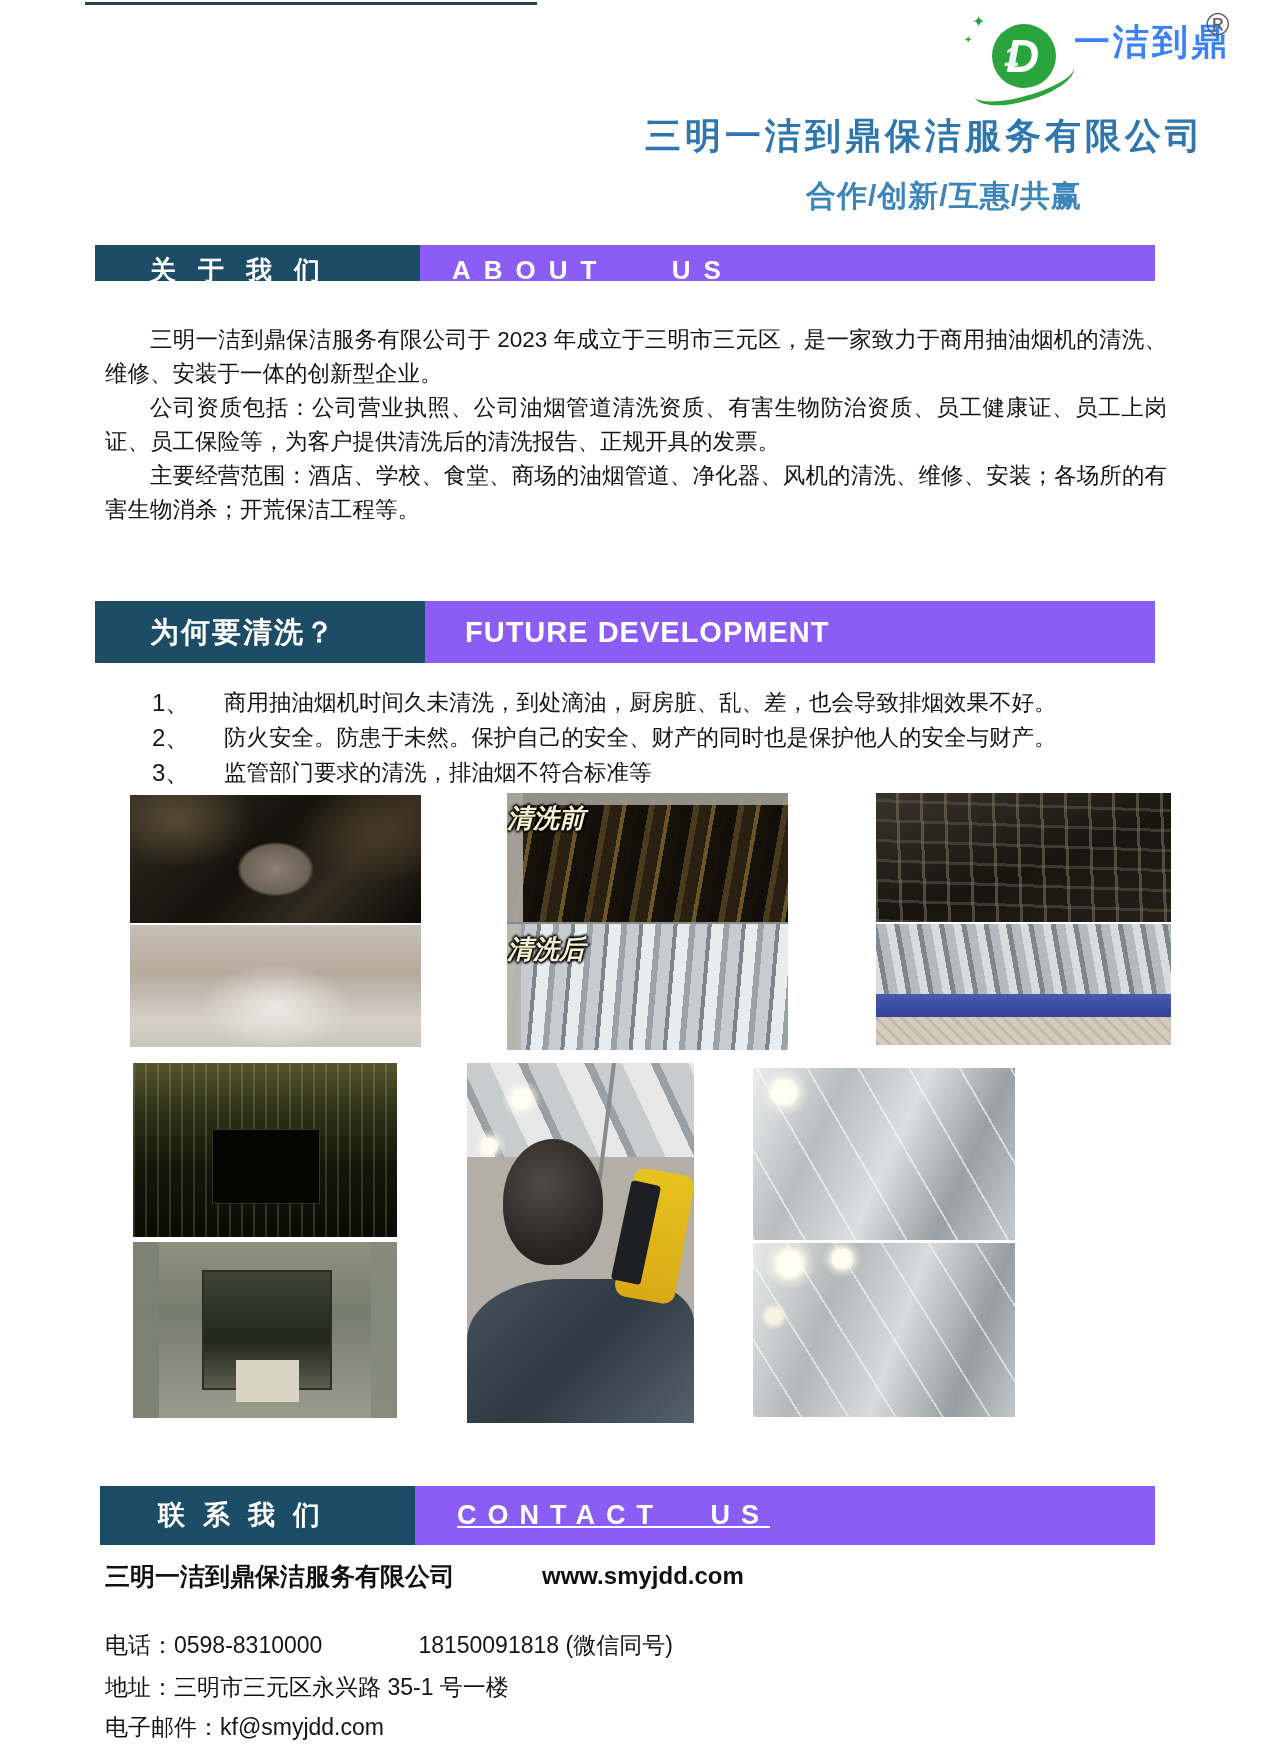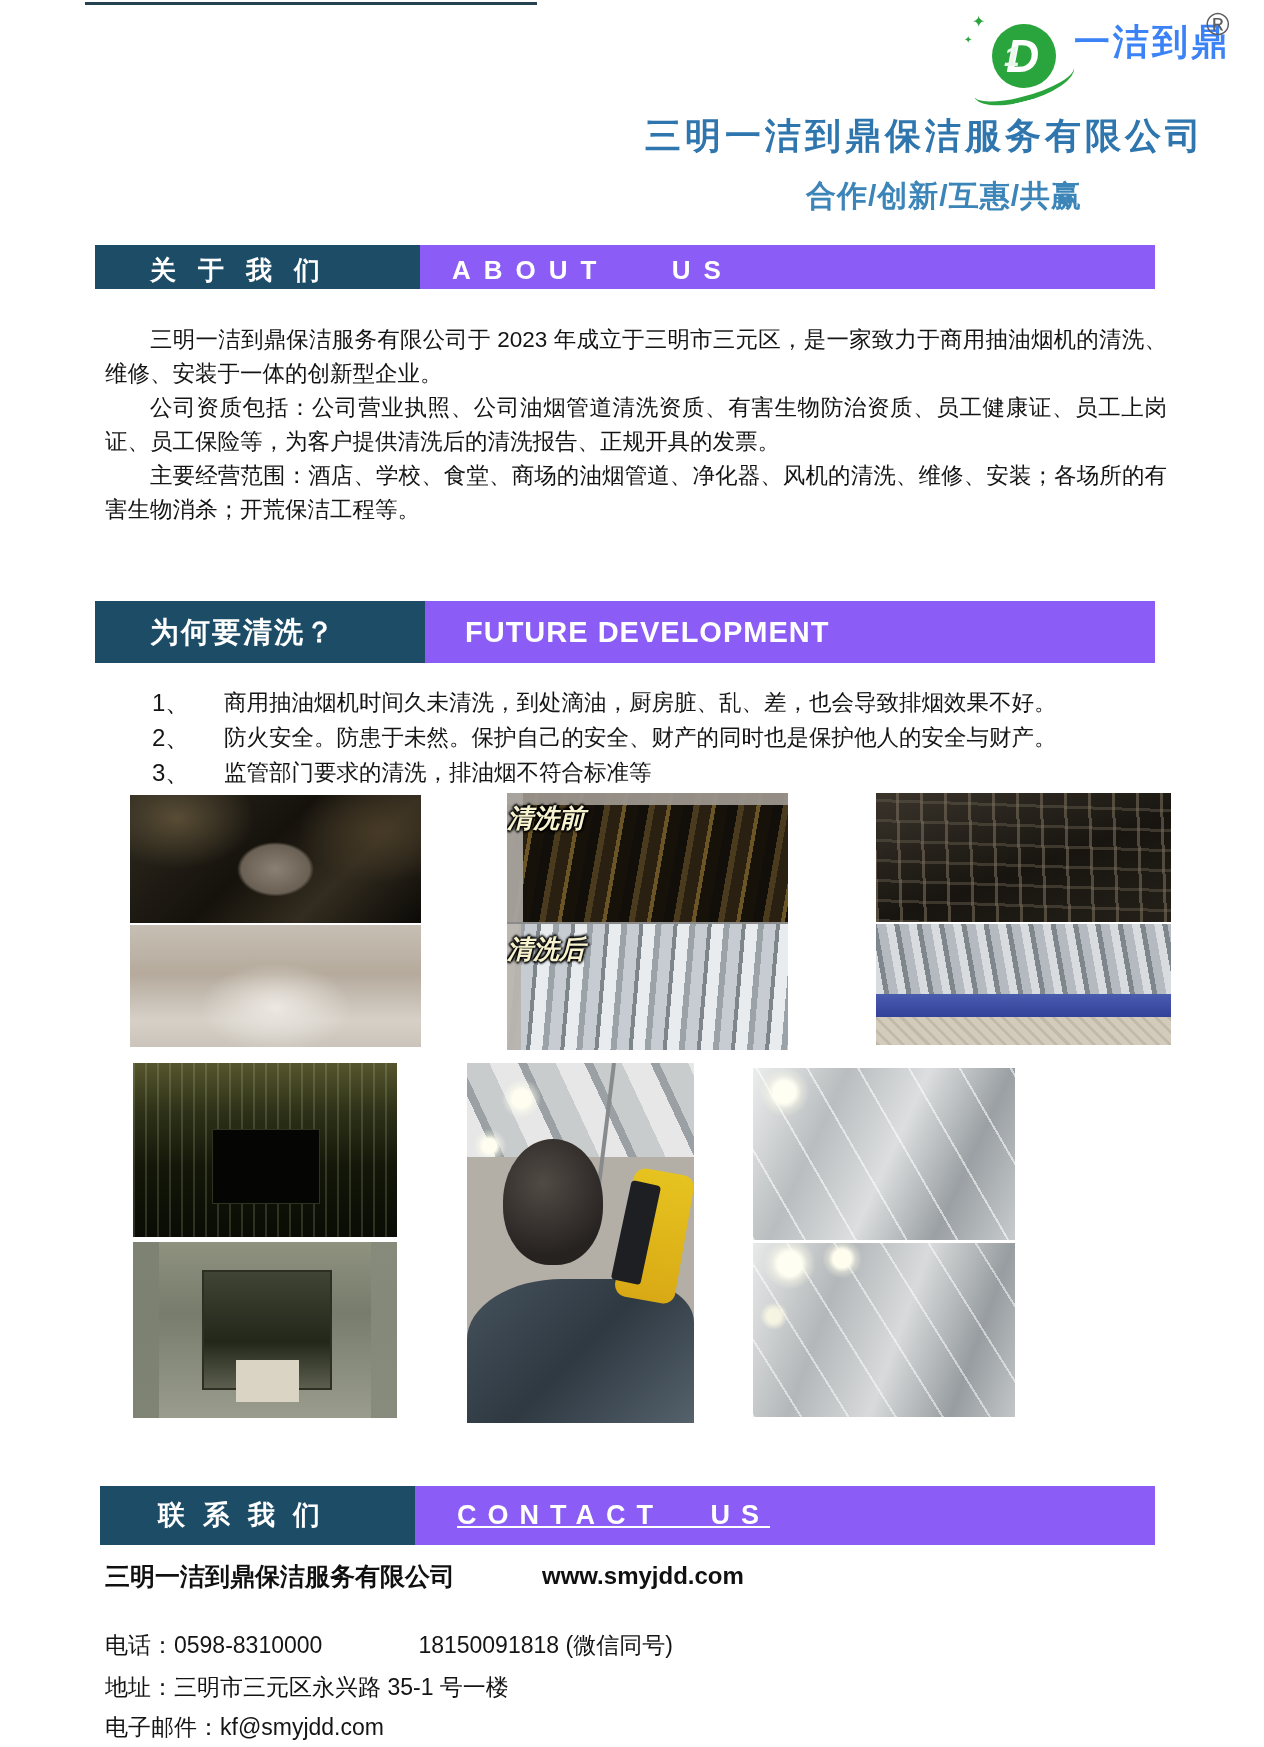--- a/index.html
+++ b/index.html
@@ -54,21 +54,21 @@
   }
 
   
   .banner { position:absolute; display:flex; overflow:hidden; }
   .banner .zh {
     background:#1d4d66; color:#ffffff; font-weight:bold; white-space:nowrap; box-sizing:border-box;
   }
   .banner .en {
     background:#8b5cf6; color:#ffffff; font-weight:bold; flex:1; white-space:nowrap; box-sizing:border-box;
   }
-  .banner-about { left:95px; top:245px; width:1060px; height:44px; }
+  .banner-about { left:95px; top:245px; width:1060px; height:36px; }
   .banner-about .zh { width:325px; line-height:50px; font-size:26px; letter-spacing:22px; padding-left:55px; }
   .banner-about .en { line-height:50px; font-size:26px; letter-spacing:13px; word-spacing:42px; padding-left:32px; }
 
   .banner-why { left:95px; top:601px; width:1060px; height:62px; }
   .banner-why .zh { width:330px; line-height:62px; font-size:29px; letter-spacing:2px; padding-left:55px; }
   .banner-why .en { line-height:62px; font-size:29px; letter-spacing:1px; padding-left:40px; }
 
   .banner-contact { left:100px; top:1486px; width:1055px; height:59px; }
   .banner-contact .zh { width:315px; line-height:59px; font-size:27px; letter-spacing:18px; padding-left:58px; }
   .banner-contact .en { line-height:59px; font-size:27px; letter-spacing:11px; word-spacing:28px; padding-left:42px;text-decoration:underline; }

